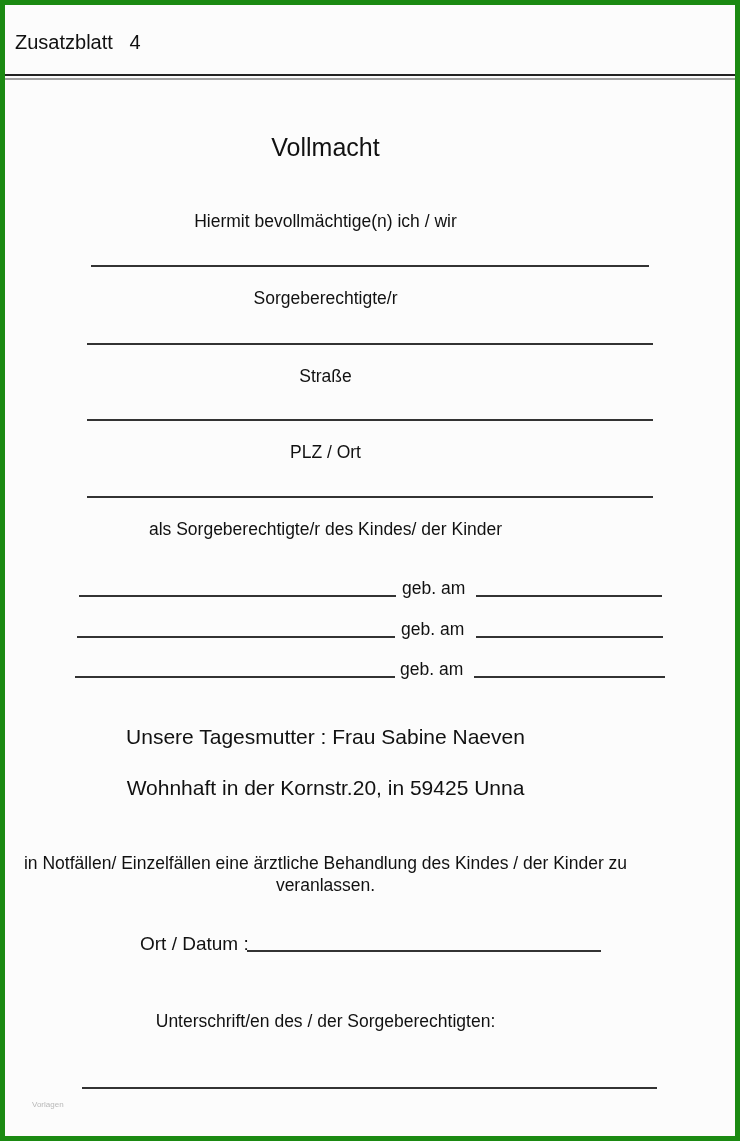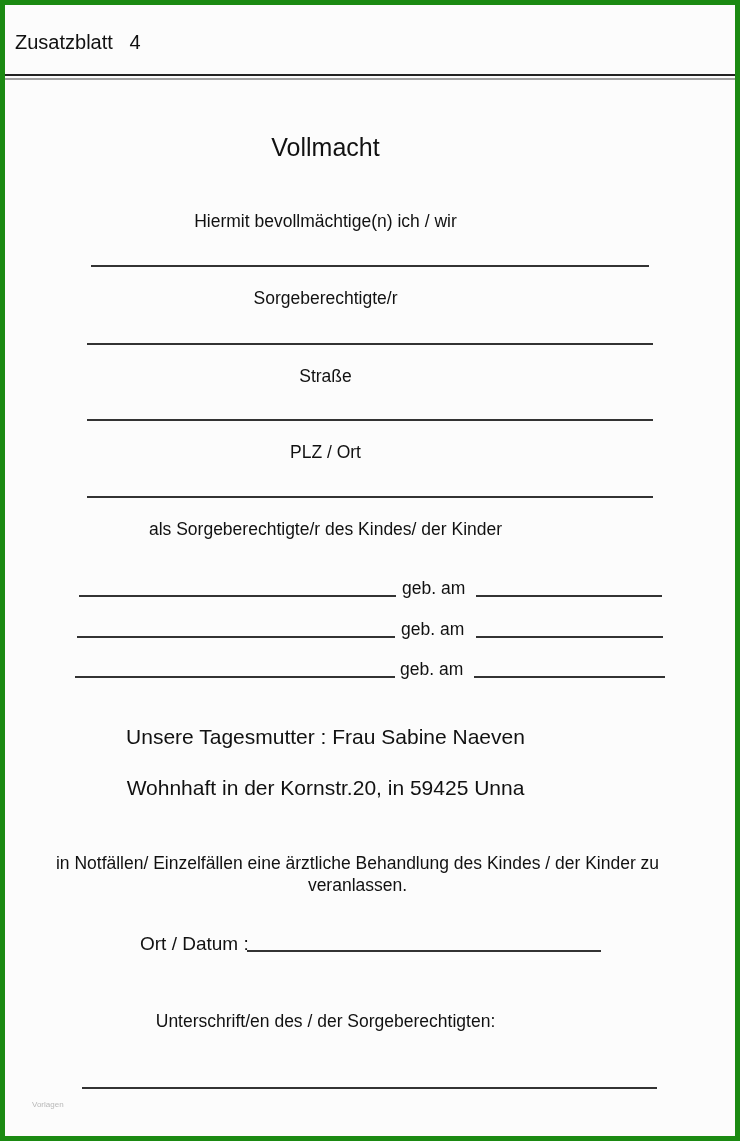--- a/index.html
+++ b/index.html
@@ -31,21 +31,21 @@
     .title { top: 128px; font-size: 25px; }
     .label { font-size: 17.5px; }
     .line { position: absolute; height: 2px; background: #333; }
 
     .child-row { position: absolute; left: 0; width: 716px; height: 24px; font-size: 17.5px; }
     .child-row .name-line { position: absolute; height: 2px; background: #333; }
     .child-row .geb { position: absolute; }
     .child-row .date-line { position: absolute; height: 2px; background: #333; }
 
     .big { font-size: 21px; }
-    .para { font-size: 17.5px; line-height: 22px; margin-left: 32px; }
+    .para { font-size: 17.5px; line-height: 22px; }
 
     .ort-row { position: absolute; top: 928px; left: 135px; font-size: 19px; }
     .ort-line { position: absolute; top: 945px; left: 242px; width: 354px; height: 2px; background: #333; }
 
     .watermark {
       position: absolute; left: 27px; top: 1095px;
       font-size: 8px; color: #b8b8b8;
     }
     .footer { top: 1107px; font-size: 16.5px; }
   </style>

